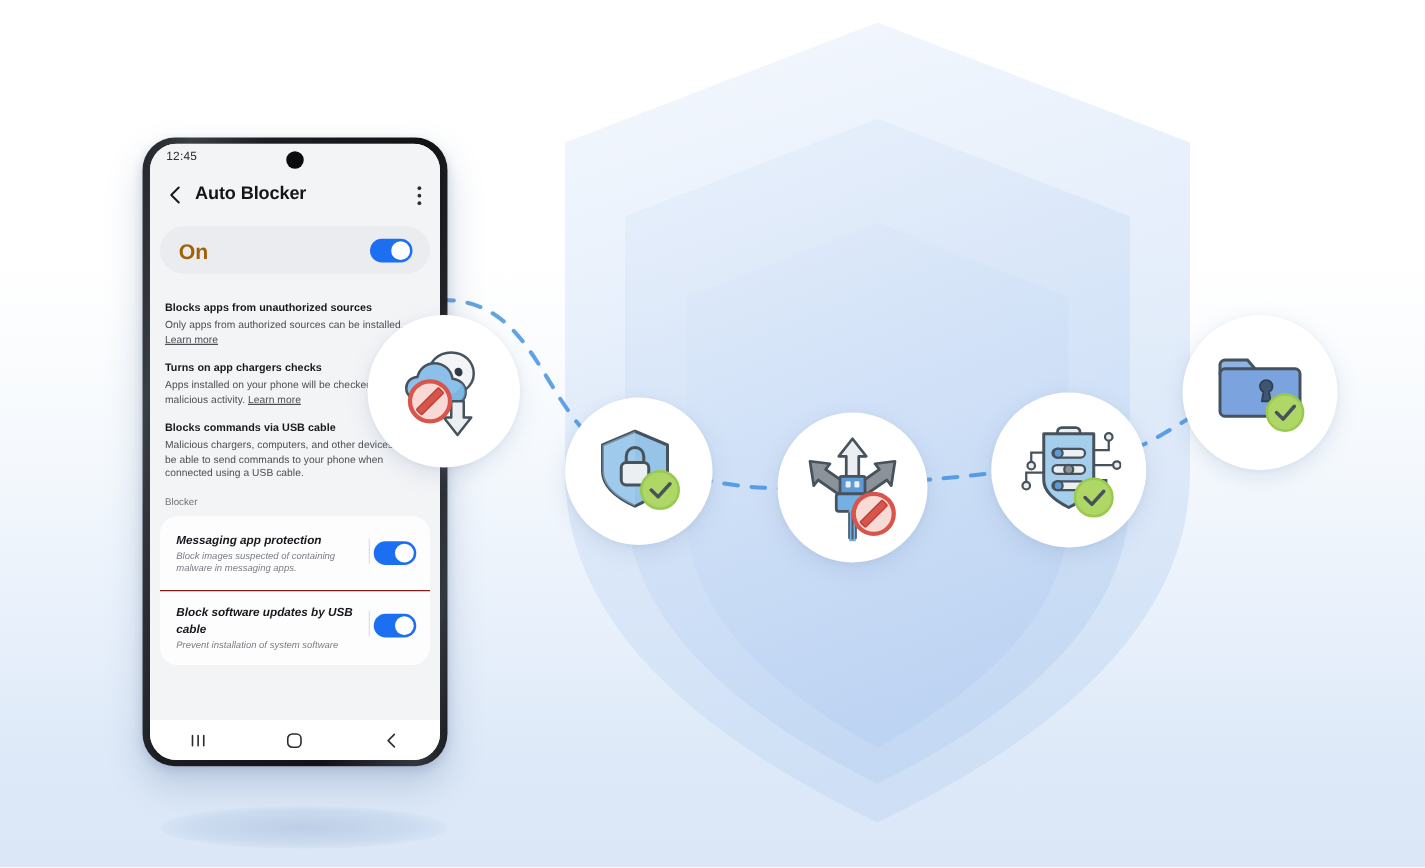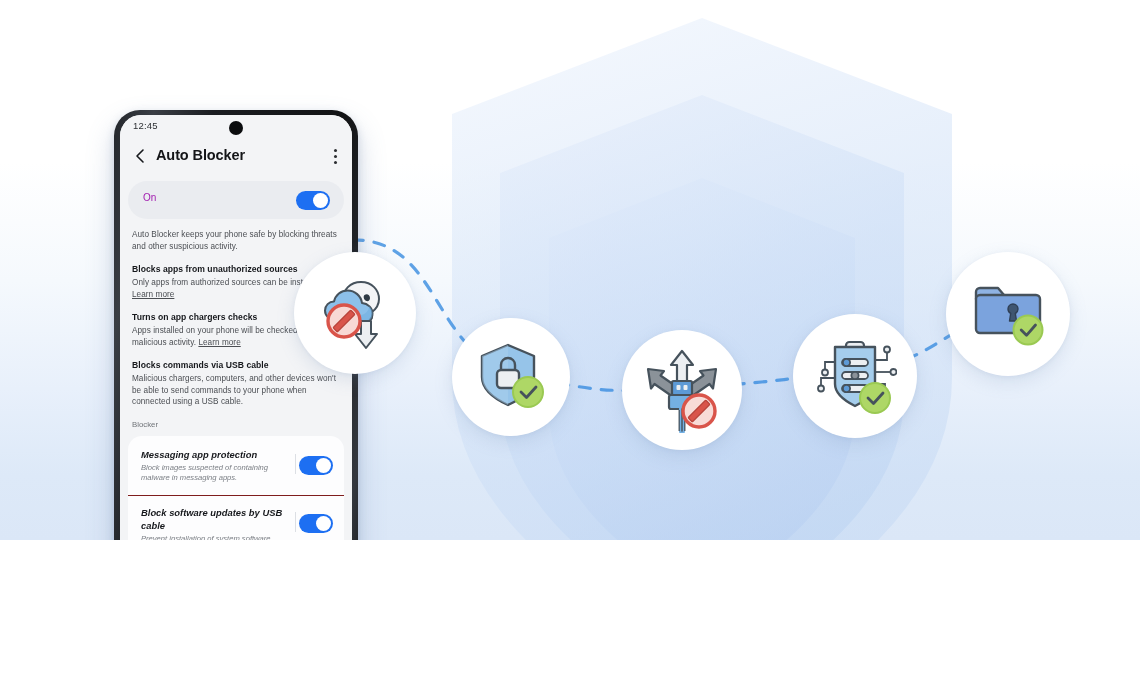--- a/index.html
+++ b/index.html
@@ -4,21 +4,21 @@
 <style>
   * { box-sizing: border-box; }
   html, body {
     margin: 0; padding: 0;
     width: 1140px; height: 694px;
     overflow: hidden;
     font-family: "Liberation Sans", sans-serif;
   }
   #stage {
     position: relative;
-    width: 1140px; height: 540px;
+    width: 1140px; height: 694px;
     background: linear-gradient(180deg,
         #ffffff 0%,
         #ffffff 30%,
         #f5f9fd 52%,
         #e8f0fb 72%,
         #dde9f8 88%,
         #dbe7f7 100%);
     overflow: hidden;
   }
 
@@ -108,23 +108,23 @@
   
   #master-switch {
     margin: 4px 8px 0 8px;
     height: 38px;
     background: #eaecf0;
     border-radius: 19px;
     position: relative;
   }
   #master-label {
     position: absolute; left: 15px; top: 11px;
-    font-size: 10px;
-    font-weight: normal;
-    color: #a21caf;
+    font-size: 17px;
+    font-weight: bold;
+    color: #a16207;
   }
   .toggle {
     position: absolute;
     width: 34px; height: 19px;
     border-radius: 10px;
     background: #1d6ff2;
   }
   .toggle .knob {
     position: absolute;
     right: 2px; top: 2px;
@@ -309,21 +309,20 @@
       </div>
 
       <div id="master-switch">
         <div id="master-label">On</div>
         <div class="toggle" id="master-toggle">
           <div class="knob"></div>
         </div>
       </div>
 
       <div id="content">
-        <p class="body-text">Auto Blocker keeps your phone safe by blocking threats and other suspicious activity.</p>
 
         <p class="feat-head">Blocks apps from unauthorized sources</p>
         <p class="feat-desc"><span>Only apps from authorized sources can be installed.</span> <span class="learn-more">Learn more</span></p>
 
         <p class="feat-head">Turns on app chargers checks</p>
         <p class="feat-desc"><span>Apps installed on your phone will be checked for malicious activity.</span> <span class="learn-more">Learn more</span></p>
 
         <p class="feat-head">Blocks commands via USB cable</p>
         <p class="feat-desc">Malicious chargers, computers, and other devices won't be able to send commands to your phone when connected using a USB cable.</p>
       </div>

